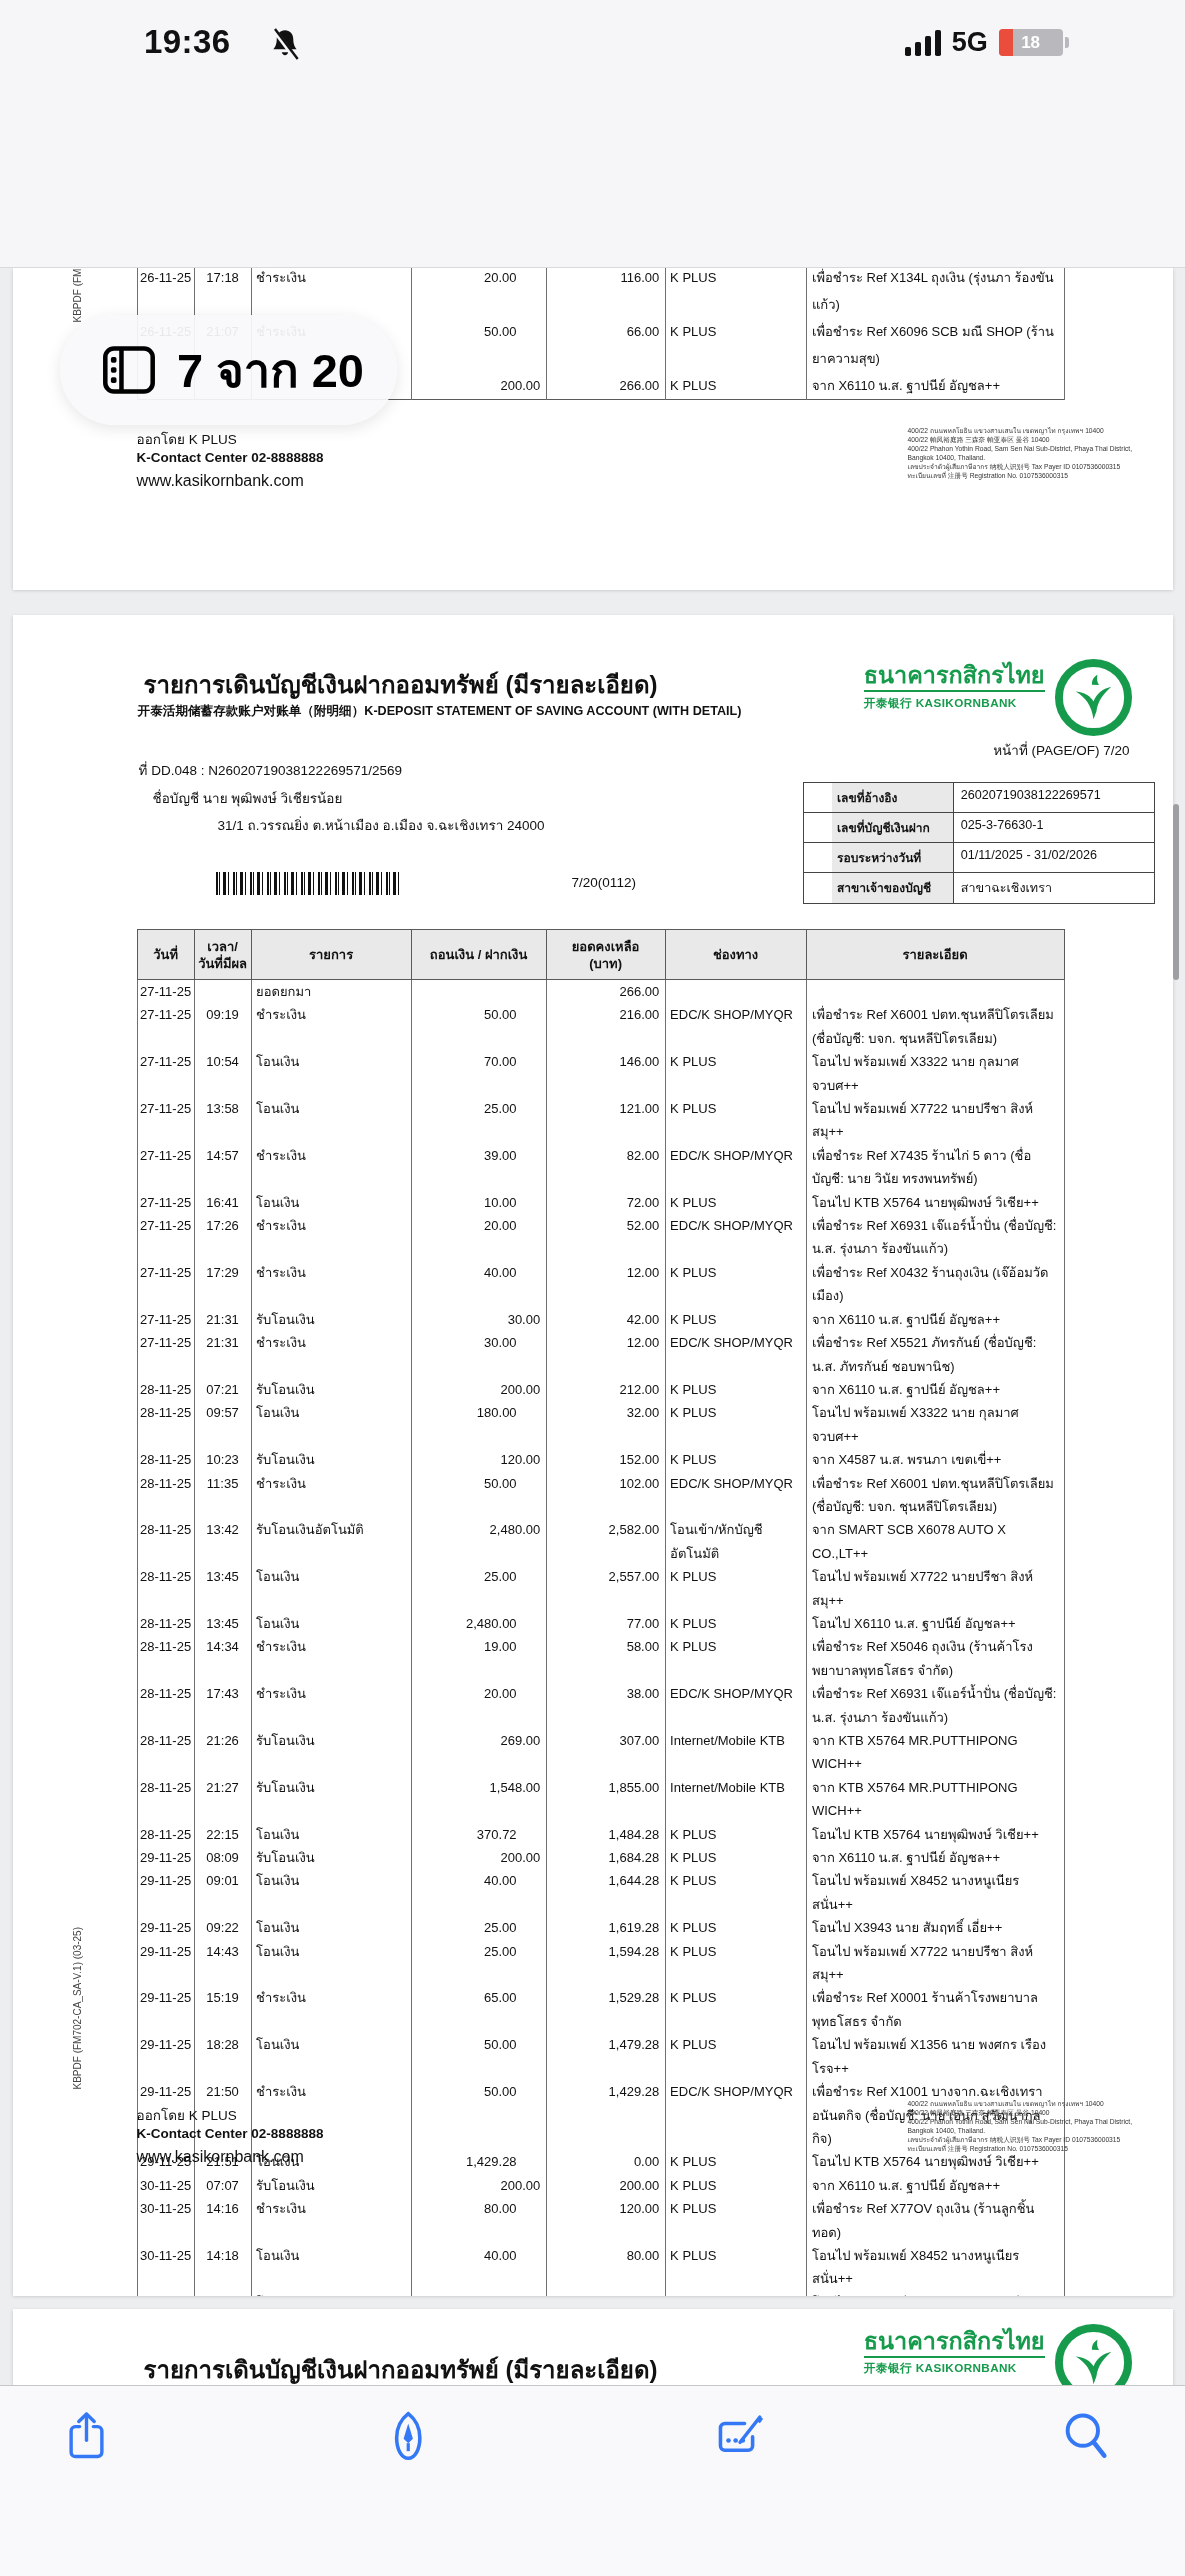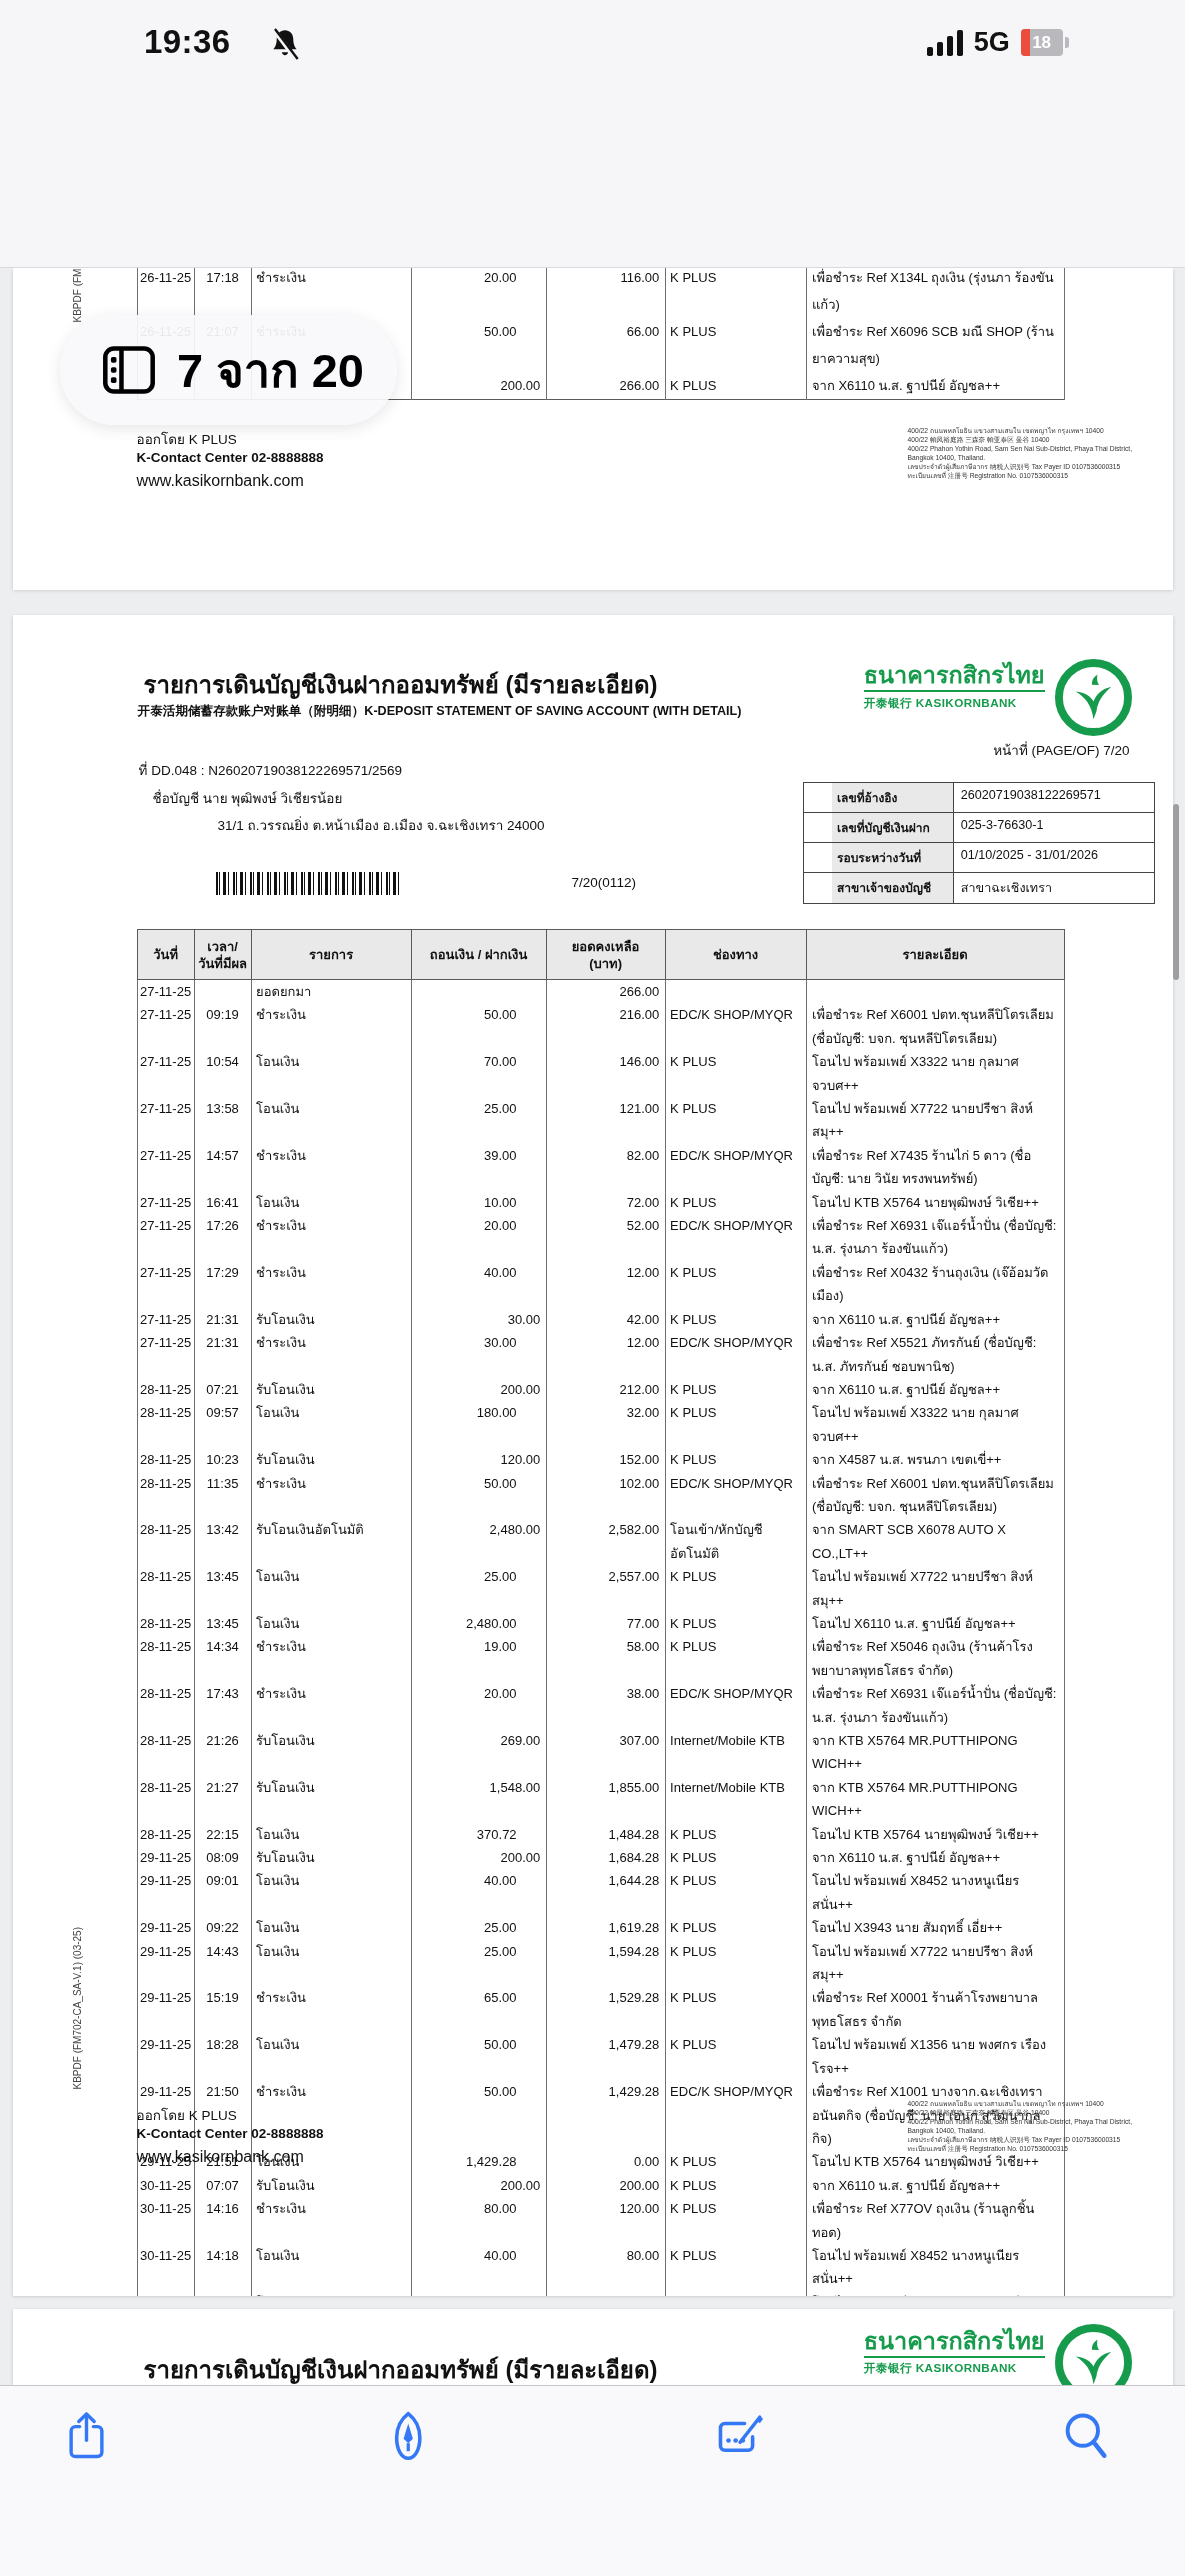--- a/index.html
+++ b/index.html
@@ -8,21 +8,21 @@
 
   
   .top-chrome { position:absolute; top:0; left:0; width:1186px; height:268px; background:#f6f6f8; border-bottom:0.9px solid #d9d9dd; z-index:30; }
   .status-bar { position:absolute; top:0; left:0; right:0; height:90px; }
   .sb-time { position:absolute; left:144px; top:23.4px; font-size:33px; font-weight:700; letter-spacing:0.4px; }
   .sb-bell { position:absolute; left:269px; top:27px; }
   .sb-right { position:absolute; right:117px; top:27px; display:flex; align-items:center; gap:10.8px; }
   .sig-bars { display:flex; align-items:flex-end; gap:3.6px; height:27px; }
   .sig-bars i { display:block; width:6.3px; background:#111; border-radius:1.8px; }
   .sb-5g { font-size:27px; font-weight:600; }
-  .battery { position:relative; width:42px; height:27px; border-radius:4px; background:#b9b9bd; overflow:hidden; }
+  .battery { position:relative; width:64px; height:27px; border-radius:4px; background:#b9b9bd; overflow:hidden; }
   .battery .fill { position:absolute; left:0; top:0; bottom:0; width:22%; background:#eb4d3d; }
   .battery .pct { position:absolute; inset:0; display:flex; align-items:center; justify-content:center; color:#fff; font-size:17px; font-weight:700; }
   .battery-nub { width:3.6px; height:10.8px; background:#b9b9bd; border-radius:0 2.7px 2.7px 0; margin-left:-8px; }
 
   .nav-bar { position:absolute; top:90px; left:0; right:0; height:178px; }
   .nav-title { position:absolute; left:52px; top:54px; width:808px; font-size:39px; font-weight:700; letter-spacing:-0.9px; white-space:nowrap; overflow:hidden; }
   .nav-chevron { position:absolute; left:877px; top:70px; width:47px; height:47px; border-radius:50%; background:#e3e3e8; display:flex; align-items:center; justify-content:center; }
   .nav-done { position:absolute; right:47px; top:57px; font-size:36px; font-weight:600; color:#0a7aff; }
 
   
@@ -230,21 +230,21 @@
         <div class="info-row">
           <div class="info-label">เลขที่อ้างอิง</div>
           <div class="info-value">26020719038122269571</div>
         </div>
         <div class="info-row">
           <div class="info-label">เลขที่บัญชีเงินฝาก</div>
           <div class="info-value">025-3-76630-1</div>
         </div>
         <div class="info-row">
           <div class="info-label">รอบระหว่างวันที่</div>
-          <div class="info-value">01/10/2025 - 31/01/2026</div>
+          <div class="info-value">01/11/2025 - 31/02/2026</div>
         </div>
         <div class="info-row">
           <div class="info-label">สาขาเจ้าของบัญชี</div>
           <div class="info-value">สาขาฉะเชิงเทรา</div>
         </div>
       </div>
 
     <div class="barcode"></div>
     <div class="barcode-caption">7/20(0112)</div>
 

